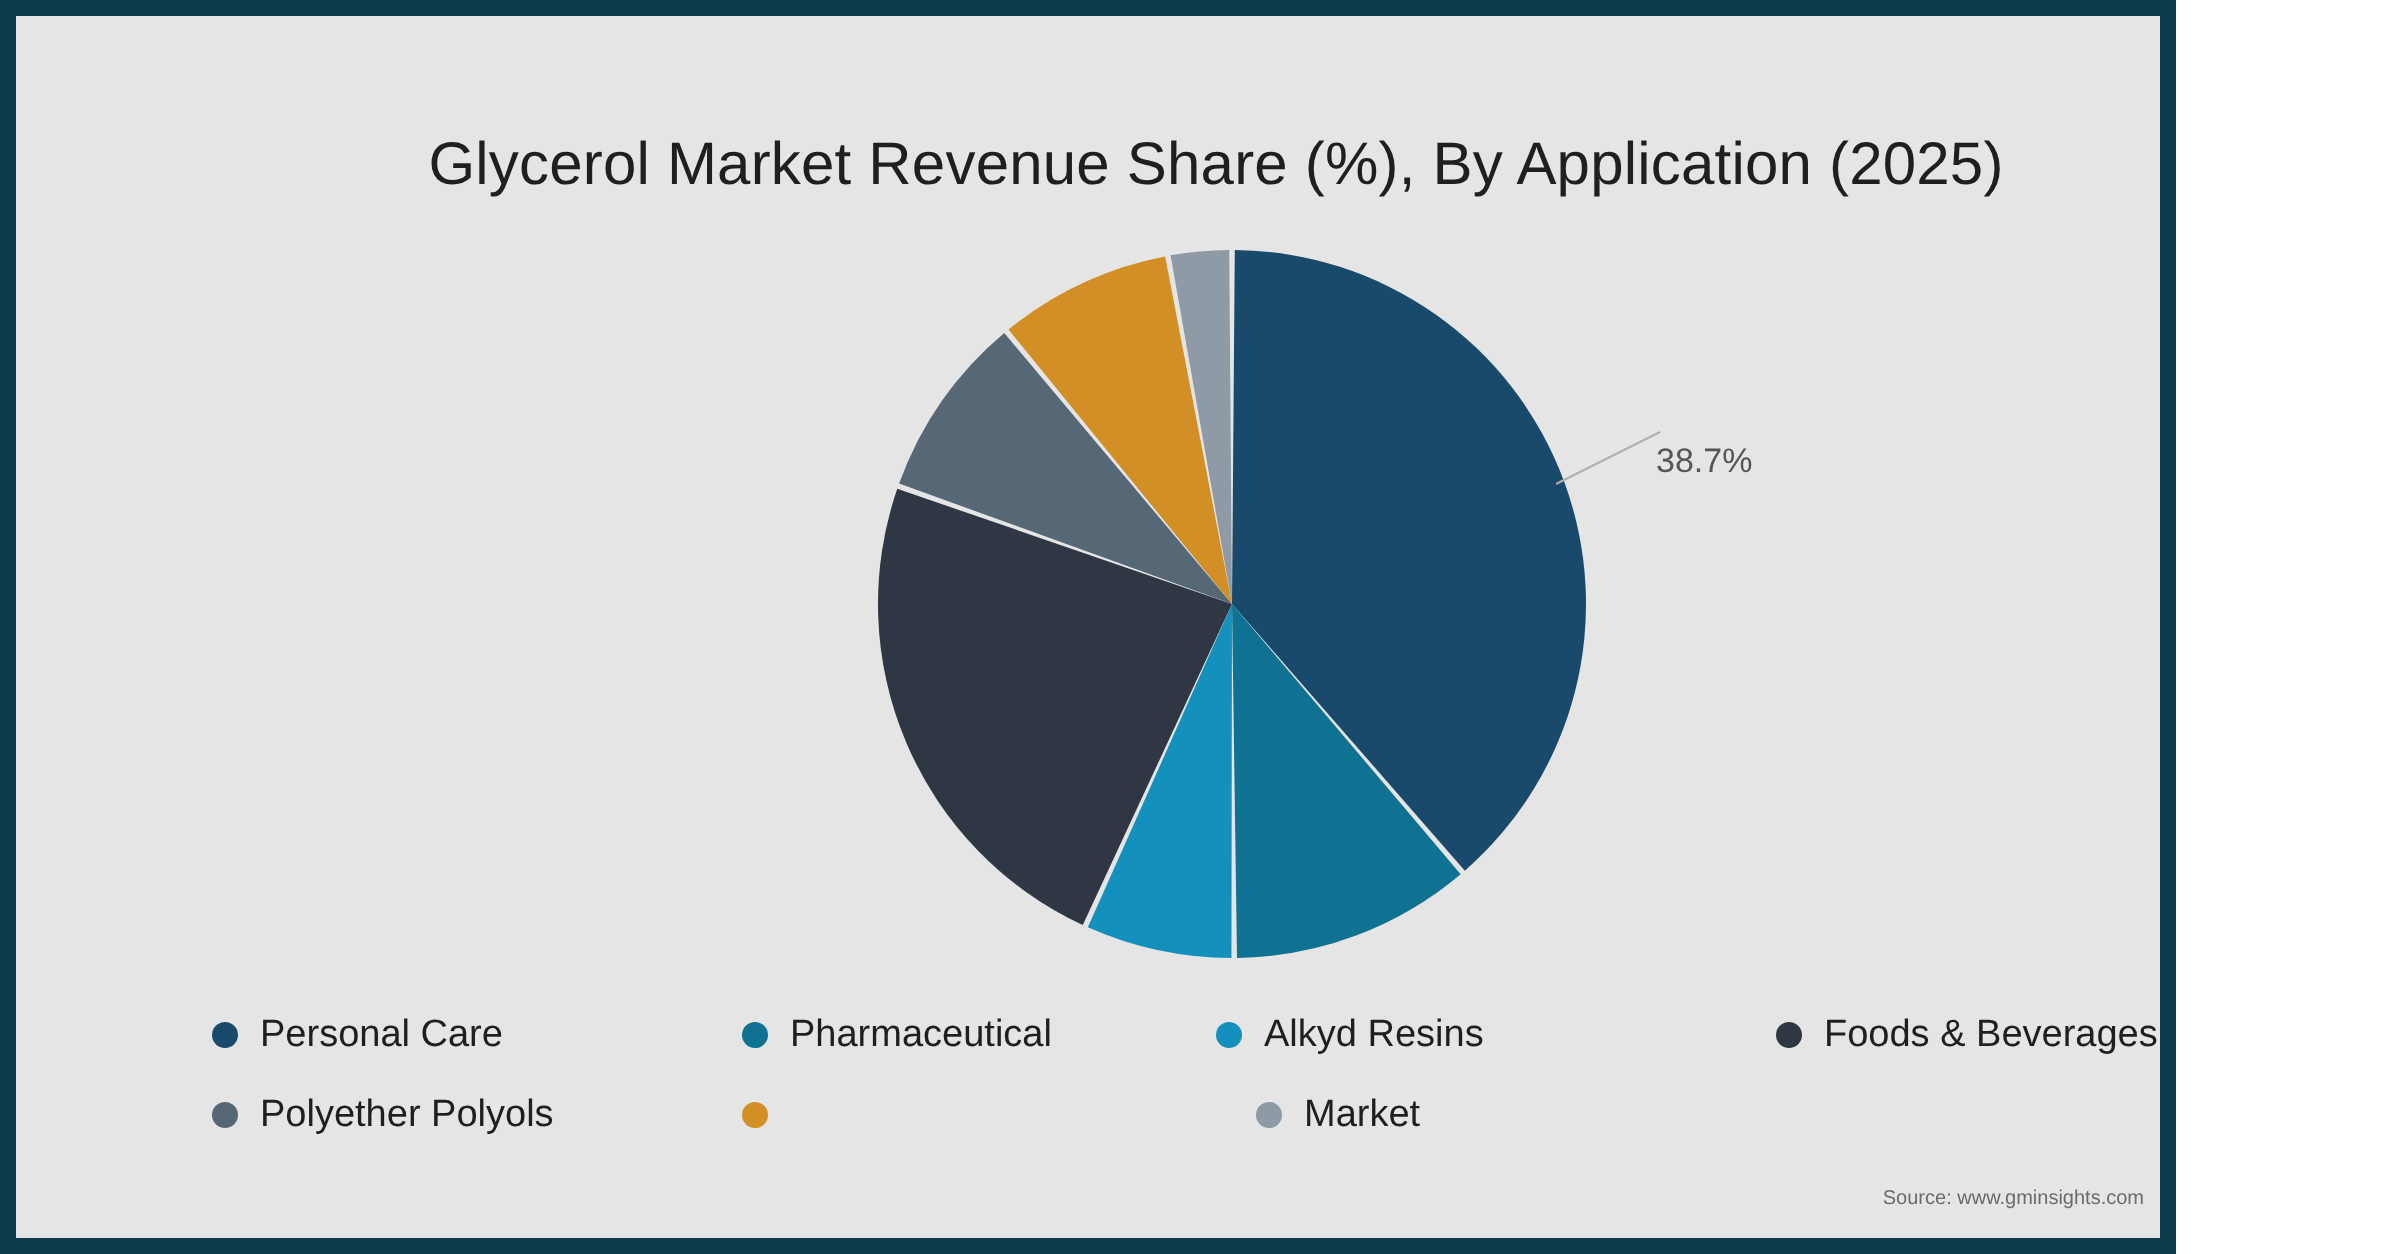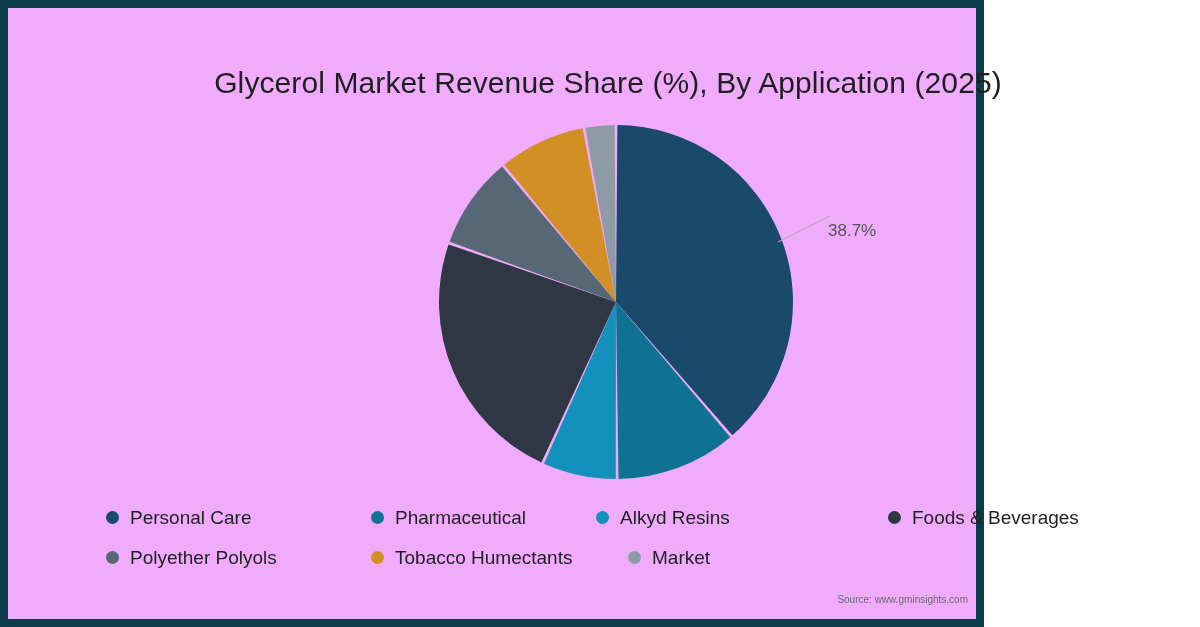--- a/index.html
+++ b/index.html
@@ -10,25 +10,25 @@
   }
   body {
     width: 1200px;
     height: 627px;
     font-family: "Liberation Sans", sans-serif;
     overflow: hidden;
   }
   #frame {
     position: absolute;
     left: 0; top: 0;
-    width: 984px;
+    width: 1088px;
     height: 627px;
     box-sizing: border-box;
     border: 8px solid #0c3c49;
-    background: #f0abfc;
+    background: #e5e5e5;
   }
   #chart-title {
     position: absolute;
     left: 0;
     top: 58px;
     width: 1200px;
     text-align: center;
     font-size: 30px;
     font-weight: 400;
     color: #1f1f1f;
@@ -136,37 +136,36 @@
   <div id="legend">
     <div class="legend-row" id="legend-row-0">
         <div class="legend-item" style="left: 363px;">
           <span class="legend-dot" style="background: rgb(15, 114, 147);"></span>
           <span class="legend-label">Pharmaceutical</span>
         </div>
         <div class="legend-item" style="left: 98px;">
           <span class="legend-dot" style="background: rgb(26, 74, 107);"></span>
           <span class="legend-label">Personal Care</span>
         </div>
-        <div class="legend-item" style="left: 588px;">
+        <div class="legend-item" style="left: 600px;">
           <span class="legend-dot" style="background: rgb(20, 144, 189);"></span>
           <span class="legend-label">Alkyd Resins</span>
         </div>
         <div class="legend-item" style="left: 880px; align-items: center;">
           <span class="legend-dot" style="background: rgb(46, 55, 67);"></span>
           <span class="legend-label">Foods &amp; Beverages</span>
         </div>
       </div>
     <div class="legend-row" id="legend-row-1">
         <div class="legend-item" style="left: 98px; text-align: center;">
           <span class="legend-dot" style="background: rgb(86, 104, 118);"></span>
           <span class="legend-label">Polyether Polyols</span>
         </div>
         <div class="legend-item" style="left: 363px;">
           <span class="legend-dot" style="background: rgb(210, 143, 38);"></span>
-          <span class="legend-label">Tobacco Humectants</span>
         </div>
         <div class="legend-item" style="left: 620px;">
           <span class="legend-dot" style="background: rgb(142, 154, 165);"></span>
           <span class="legend-label">Market</span>
         </div>
       </div>
   </div>
 
   <div id="source">Source: www.gminsights.com</div>
 

